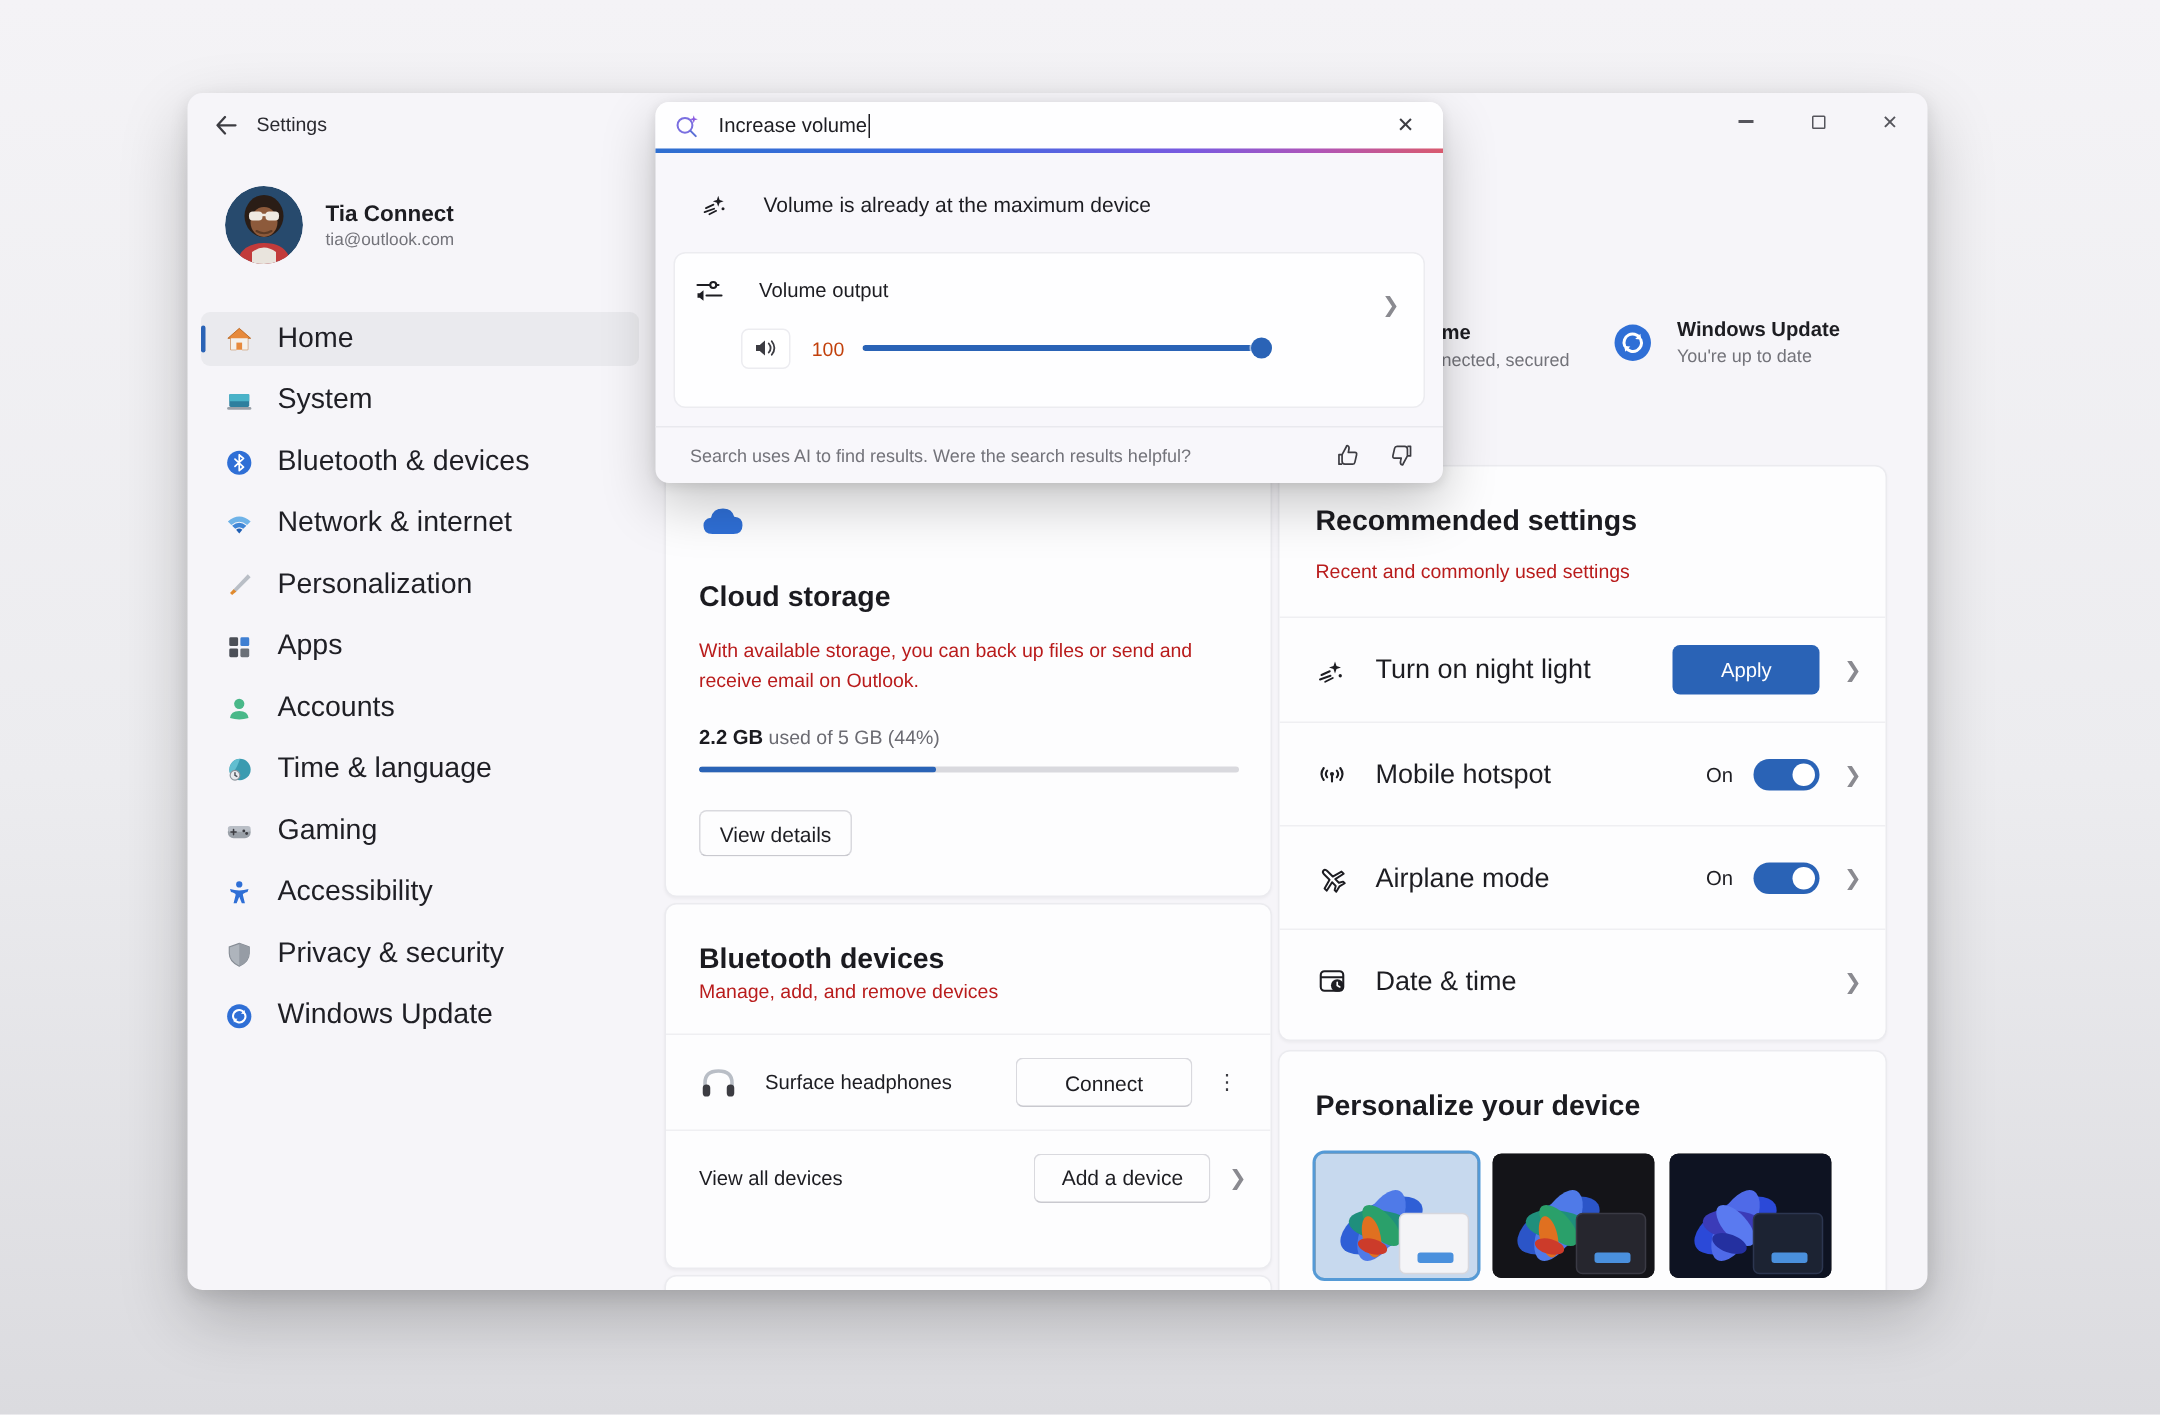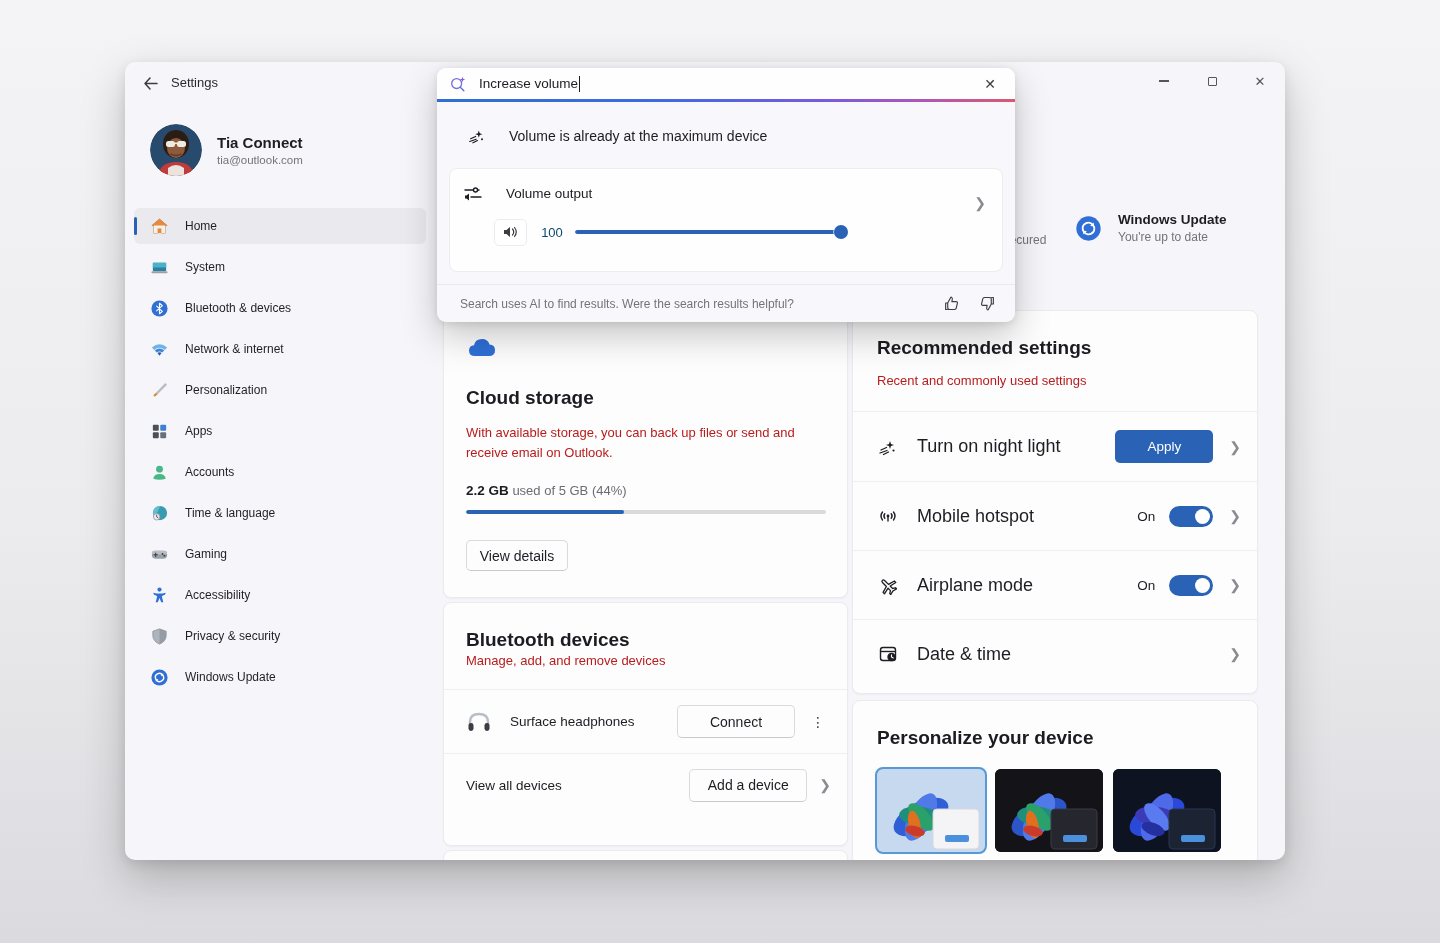--- a/index.html
+++ b/index.html
@@ -26,21 +26,21 @@
   
   .sidebar { position:absolute; left:0; top:40px; width:318px; bottom:0; }
   .profile { position:absolute; left:25px; top:22px; display:flex; align-items:center; gap:15px; }
   .avatar { width:52px; height:52px; border-radius:50%; overflow:hidden; flex:0 0 auto; }
   .profile-name { font-size:15px; font-weight:bold; color:#1d1d22; }
   .profile-email { font-size:11.5px; color:#73737a; margin-top:3px; }
   .nav { position:absolute; left:9px; top:106px; width:292px; }
   .nav-item { position:relative; height:36px; margin-bottom:5px; border-radius:6px; display:flex; align-items:center; padding-left:16px; gap:16px; cursor:pointer; }
   .nav-item.selected { background:#eaeaee; }
   .nav-item.selected::before { content:""; position:absolute; left:0; top:9px; width:3px; height:18px; border-radius:2px; background:#2a63b6; }
-  .nav-label { font-size:12px; color:#1f1f25; }
+  .nav-label { font-size:19px; color:#1f1f25; }
   .nav-ic { width:19px; height:19px; display:flex; align-items:center; justify-content:center; }
   .nav-ic svg { width:19px; height:19px; }
   
   .status-frag { position:absolute; left:836px; top:152px; width:110px; }
   .status-frag .l1 { font-size:13.5px; font-weight:bold; }
   .status-frag .l2 { font-size:12px; color:#73737a; margin-top:4px; }
   .update-status { position:absolute; left:950px; top:150px; display:flex; gap:16px; align-items:center; }
   .update-ic { width:27px; height:27px; }
   .update-t1 { font-size:13.5px; font-weight:bold; }
   .update-t2 { font-size:12px; color:#73737a; margin-top:3px; }
@@ -86,39 +86,39 @@
   .toggle { width:44px; height:21px; border-radius:11px; background:#2a63b6; position:relative; cursor:pointer; }
   .toggle::after { content:""; position:absolute; right:3px; top:3px; width:15px; height:15px; border-radius:50%; background:#fff; }
   .rec-row .chev { margin-left:16px; }
   
   .pers-card { left:727px; top:638px; width:406px; height:200px; padding:26px 24px; }
   .thumbs { display:flex; gap:10px; margin-top:20px; }
   .thumb { width:108px; height:83px; border-radius:6px; overflow:hidden; cursor:pointer; position:relative; background:#111; }
   .thumb svg { display:block; width:100%; height:100%; }
   .thumb.selected { outline:2px solid #559ad6; outline-offset:0; box-shadow:inset 0 0 0 2px #fff; }
   
-  .dropdown { position:absolute; left:312px; top:6px; width:578px; height:254px; border-radius:9px;
+  .dropdown { position:absolute; left:312px; top:6px; width:525px; height:254px; border-radius:9px;
     background:#f8f7fb; box-shadow:0 14px 36px rgba(0,0,0,.22), 0 2px 8px rgba(0,0,0,.10); z-index:40; }
   .search-row { height:31px; background:#fefeff; border-radius:9px 9px 0 0; display:flex; align-items:center; padding:0 12px; }
   .search-ic { width:18px; height:18px; margin-right:12px; }
   .search-text { font-size:13.5px; color:#1d1d22; flex:1; display:flex; align-items:center; }
   .caret { width:1px; height:16px; background:#1d1d22; margin-left:1px; }
   .search-close { width:26px; height:24px; display:flex; align-items:center; justify-content:center; color:#3c3c42; font-size:14px; cursor:pointer; border-radius:4px; }
   .grad-line { height:2.5px; background:linear-gradient(90deg,#2f6fd0 0%,#3f6ae0 38%,#7a5ae0 68%,#b055b8 84%,#d95a6e 100%); }
   .ai-result { display:flex; align-items:center; gap:22px; padding:24px 20px 22px 30px; }
   .ai-result-text { font-size:14px; color:#1c1c21; }
   .sparkle-ic { width:20px; height:20px; flex:0 0 auto; }
   .vol-card { margin:0 12px; background:#fefeff; border:1px solid #ececf0; border-radius:8px; height:104px; padding:14px 14px 12px 12px; position:relative; }
   .vol-head { display:flex; align-items:center; gap:22px; }
   .vol-ic { width:22px; height:22px; }
   .vol-title { font-size:13.5px; flex:1; }
   .vol-chev { position:absolute; right:16px; top:26px; }
   .vol-slider-row { display:flex; align-items:center; margin-top:14px; padding-left:32px; }
   .spk-btn { width:33px; height:27px; background:#fff; border:1px solid #ececf0; border-radius:5px; display:flex; align-items:center; justify-content:center; cursor:pointer; }
-  .vol-value { font-size:13px; color:#0c4a6e; width:30px; text-align:center; margin:0 8px 0 10px; }
+  .vol-value { font-size:13px; color:#c2410c; width:30px; text-align:center; margin:0 8px 0 10px; }
   .slider { position:relative; width:273px; height:16px; display:flex; align-items:center; cursor:pointer; }
   .slider-track { width:100%; height:4px; border-radius:2px; background:#d9d9de; overflow:hidden; }
   .slider-fill { height:100%; background:#2a63b6; border-radius:2px; }
   .slider-thumb { position:absolute; right:0; top:1px; width:14px; height:14px; border-radius:50%; background:#2a63b6; box-shadow:0 0 0 1px rgba(255,255,255,.6); }
   .dd-footer { position:absolute; left:0; right:0; bottom:0; height:38px; border-top:1px solid #e9e9ee; display:flex; align-items:center; padding:0 14px 0 23px; }
   .dd-footer-text { font-size:12px; color:#73737a; flex:1; }
   .thumb-btn { width:28px; height:26px; display:flex; align-items:center; justify-content:center; color:#3c3c42; cursor:pointer; border-radius:4px; margin-left:8px; }
   .thumb-btn svg { width:17px; height:17px; }
 </style>
 </head>

